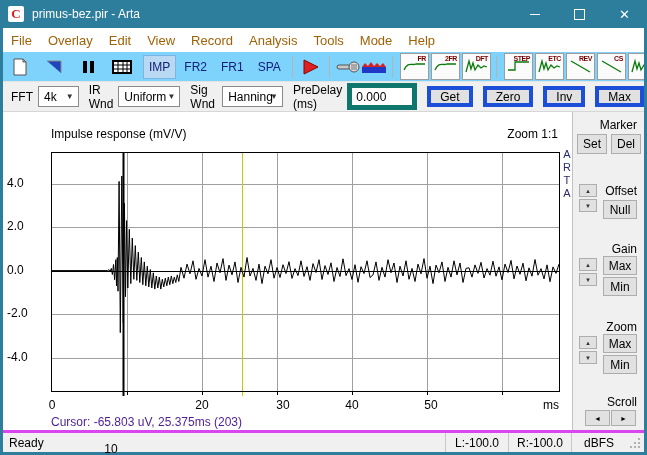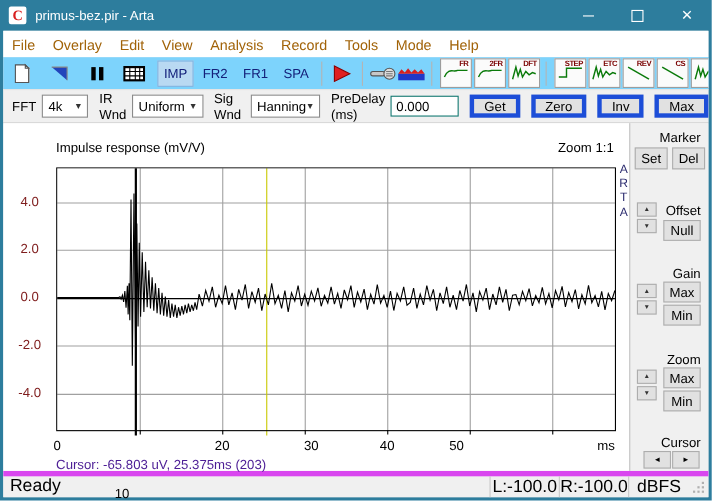--- a/index.html
+++ b/index.html
@@ -26,40 +26,40 @@
   .vsep{width:1px;height:22px;background:#b4b4b4;margin:0 5px;flex-shrink:0}
   .chart-btn{width:27px;height:25px;background:#fbfbfb;border:1px solid #9d9d9d;position:relative;margin-left:2px;flex-shrink:0}
   .chart-btn svg{position:absolute;left:0;top:0}
   .chart-btn .lbl{position:absolute;top:1px;right:2px;font-size:7px;font-weight:bold;color:#7a0000;letter-spacing:-0.5px}
   
   .toolbar2{height:29px;display:flex;align-items:center;background:#f0f0f0;font-size:12px;border-top:1px solid #e4e4e4;flex-shrink:0;color:#000}
   .t2-label{margin-left:10px}
   .combo{height:21px;background:#fff;border:1px solid #8a8a8a;display:flex;align-items:center;font-size:12px;padding-left:5px;position:relative;margin-left:5px;box-sizing:border-box}
   .combo .chev{position:absolute;right:4px;top:5px;font-size:8px;color:#333}
   .w-fft{width:64px}.w-ir{width:100px}.w-sig{width:98px}
-  .pd-input{width:56px;height:17px;border:1px solid #0f766e;font-size:12px;padding:0 0 0 4px;margin-left:5px;font-family:inherit}
+  .pd-input{width:56px;height:17px;border:5px solid #0f766e;font-size:12px;padding:0 0 0 4px;margin-left:5px;font-family:inherit}
   .t2-btn{height:21px;padding:0 9px;background:#e1e1e1;border:4px solid #1d4ed8;font-size:12px;display:flex;align-items:center;margin-left:10px;box-sizing:border-box}
   
   .main{flex:1;display:flex;border-top:1px solid #d6d6d6;position:relative;min-height:0}
   .chart-panel{flex:1;background:#fff;position:relative}
   .side-panel{width:71px;background:#f0f0f0;border-left:1px solid #c2c2c2;position:relative;font-size:12px;flex-shrink:0;color:#000}
   .chart-title{position:absolute;left:48px;top:15px;font-size:12px;color:#000}
   .zoom-label{position:absolute;top:15px;left:48px;width:507px;text-align:right;font-size:12px;color:#000}
   .plot{position:absolute;left:48px;top:40px;width:509px;height:246px}
-  .y-label{position:absolute;width:40px;text-align:center;font-size:12px;left:4px;color:#7f1d1d}
+  .y-label{position:absolute;width:40px;text-align:left;font-size:12px;left:4px;color:#000000}
   .x-label{position:absolute;top:286px;font-size:12px;transform:translateX(-50%);color:#000}
   .x-unit{position:absolute;top:286px;left:556px;font-size:12px;transform:translateX(-100%);color:#000}
   .cursor-text{position:absolute;left:48px;top:303px;font-size:12px;color:#4c1d95}
   .watermark{position:absolute;left:560px;top:36px;font-size:11px;line-height:13px;color:#2b2b6e;white-space:pre-line;text-align:center}
   
   .sp-label{position:absolute;right:7px;font-size:12px}
   .sp-btn{position:absolute;background:#e1e1e1;border:1px solid #adadad;font-size:12px;display:flex;align-items:center;justify-content:center;box-sizing:border-box}
   .spin{position:absolute;left:6px;width:18px;height:13px;background:#e1e1e1;border:1px solid #adadad;display:flex;align-items:center;justify-content:center;font-size:6px;color:#333;box-sizing:border-box}
   
-  .statusbar{height:19px;background:#f0f0f0;display:flex;font-size:16px;border-top:5px solid #d946ef;flex-shrink:0;color:#000}
+  .statusbar{height:19px;background:#f0f0f0;display:flex;align-items:center;font-size:12px;border-top:3px solid #d946ef;flex-shrink:0;color:#000}
   .status-ready{padding-left:6px}
   .status-right{margin-left:auto;display:flex;height:100%;align-items:center}
   .status-pane{border-left:1px solid #c8c8c8;height:100%;display:flex;align-items:center;justify-content:center}
   .grip{width:18px;height:100%;position:relative}
   .grip::before{content:"";position:absolute;right:4px;bottom:4px;width:2px;height:2px;background:#b0b0b0;
     box-shadow:-4px 0 #b0b0b0,-8px 0 #b0b0b0,0 -4px #b0b0b0,-4px -4px #b0b0b0,0 -8px #b0b0b0}
 </style>
 </head>
 <body>
 
@@ -81,22 +81,22 @@
   </div>
 </div>
 
 <div class="client">
 
   <div class="menubar" id="menu-bar">
       <div class="menu-item">File</div>
       <div class="menu-item">Overlay</div>
       <div class="menu-item">Edit</div>
       <div class="menu-item">View</div>
+      <div class="menu-item">Record</div>
       <div class="menu-item">Analysis</div>
-      <div class="menu-item">Record</div>
       <div class="menu-item">Tools</div>
       <div class="menu-item">Mode</div>
       <div class="menu-item">Help</div>
     </div>
 
   <div class="toolbar1">
     <div class="icon-btn" style="margin-left:4px">
       <svg width="18" height="20">
         <rect x="5" y="4" width="11" height="14" fill="#b8b8b8"></rect>
         <path d="M3 2 h9 l3 3 v13 h-12 z" fill="#fff" stroke="#555"></path>
@@ -260,21 +260,21 @@
           <span class="y-label" style="top: 63.5983px;">4.0</span>
           <span class="y-label" style="top: 107.092px;">2.0</span>
           <span class="y-label" style="top: 150.586px;">0.0</span>
           <span class="y-label" style="top: 194.081px;">-2.0</span>
           <span class="y-label" style="top: 237.575px;">-4.0</span>
           <span class="x-label" style="left: 49px;">0</span>
           <span class="x-label" style="left: 108px; margin-top: 44px;">10</span>
           <span class="x-label" style="left: 199px;">20</span>
           <span class="x-label" style="left: 280px;">30</span>
           <span class="x-label" style="left: 349px;">40</span>
-          <span class="x-label" style="left: 412px;">50</span>
+          <span class="x-label" style="left: 428px;">50</span>
         </div>
       <div class="x-unit">ms</div>
       <div class="watermark" id="watermark">A
 R
 T
 A</div>
       <div class="cursor-text">Cursor: -65.803 uV, 25.375ms (203)</div>
     </div>
 
     <div class="side-panel">
@@ -304,21 +304,21 @@
       <span class="sp-label" style="top:208px">Zoom</span>
       <div class="spin" style="top:224px">
           <span>▲</span>
         </div>
       <div class="spin" style="top:239px">
           <span>▼</span>
         </div>
       <div class="sp-btn" style="left:30px;top:222px;width:34px;height:19px">Max</div>
       <div class="sp-btn" style="left:30px;top:243px;width:34px;height:19px">Min</div>
 
-      <span class="sp-label" style="top:283px">Cursor</span>
+      <span class="sp-label" style="top:283px">Scroll</span>
       <div class="sp-btn" style="left:12px;top:298px;width:25px;height:16px;font-size:7px">
           <span>◄</span>
         </div>
       <div class="sp-btn" style="left:38px;top:298px;width:25px;height:16px;font-size:7px">
           <span>►</span>
         </div>
     </div>
   </div>
 
   <div class="statusbar">

